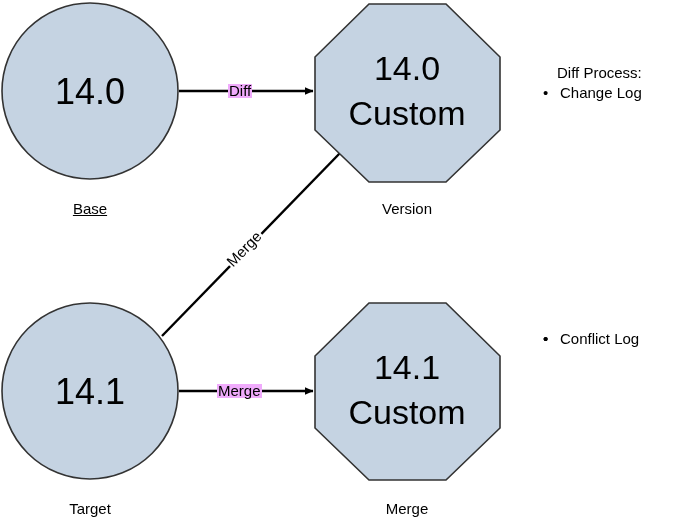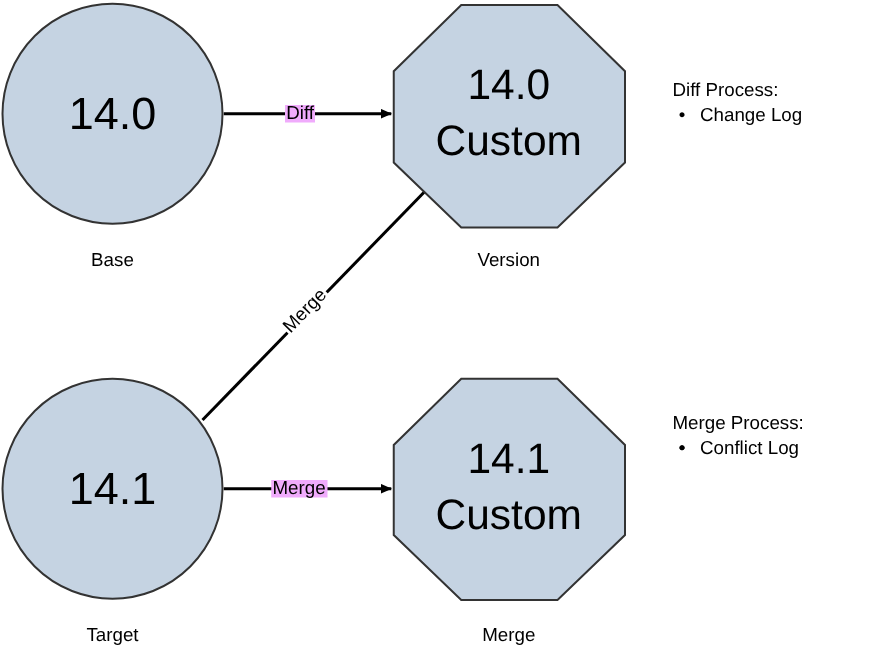--- a/index.html
+++ b/index.html
@@ -50,20 +50,21 @@
   }
   .panel {
     position: absolute;
     font-size: 15px;
     line-height: 20px;
     color: #000;
   }
   .panel-title {
     display: block;
     white-space: nowrap;
+    text-align: right;
   }
   .panel ul {
     margin: 0;
     padding: 0 0 0 22px;
     list-style: none;
   }
   .panel li {
     position: relative;
     margin: 0;
     padding: 0;
@@ -111,40 +112,39 @@
   <text x="407" y="367" text-anchor="middle" dominant-baseline="central" font-family="Liberation Sans, sans-serif" font-size="34" fill="#000000">14.1</text>
   <text x="407" y="412" text-anchor="middle" dominant-baseline="central" font-family="Liberation Sans, sans-serif" font-size="34" fill="#000000">Custom</text>
 </svg>
 
 <div class="edge-label" style="left:228px; top:84px;">Diff</div>
 
 <div class="edge-label" style="left:217px; top:384px;">Merge</div>
 
 <div class="edge-label-diagonal" style="left:222px; top:242px; transform: rotate(-45.8deg);">Merge</div>
 
-<div class="node-label" style="left:40px; top:200px; width:100px;">Base</div>
+<div class="node-label" style="left:40px; top:200px; width:100px;text-decoration:underline;">Base</div>
 
 <div class="node-label" style="left:357px; top:200px; width:100px;">Version</div>
 
 <div class="node-label" style="left:40px; top:500px; width:100px;">Target</div>
 
 <div class="node-label" style="left:357px; top:500px; width:100px;">Merge</div>
 
 <div class="panel" style="left:538px; top:63px;">
   <span class="panel-title">Diff Process:</span>
   <ul>
     <li>
       <span class="bullet-dot">•</span>
       <span>Change Log</span>
     </li>
   </ul>
 </div>
 
 <div class="panel" style="left:538px; top:329px;">
-  <span class="panel-title">Merge Process:</span>
   <ul>
     <li>
       <span class="bullet-dot">•</span>
     </li>
     <li>
       <span class="bullet-dot">•</span>
       <span>Conflict Log</span>
     </li>
   </ul>
 </div>

